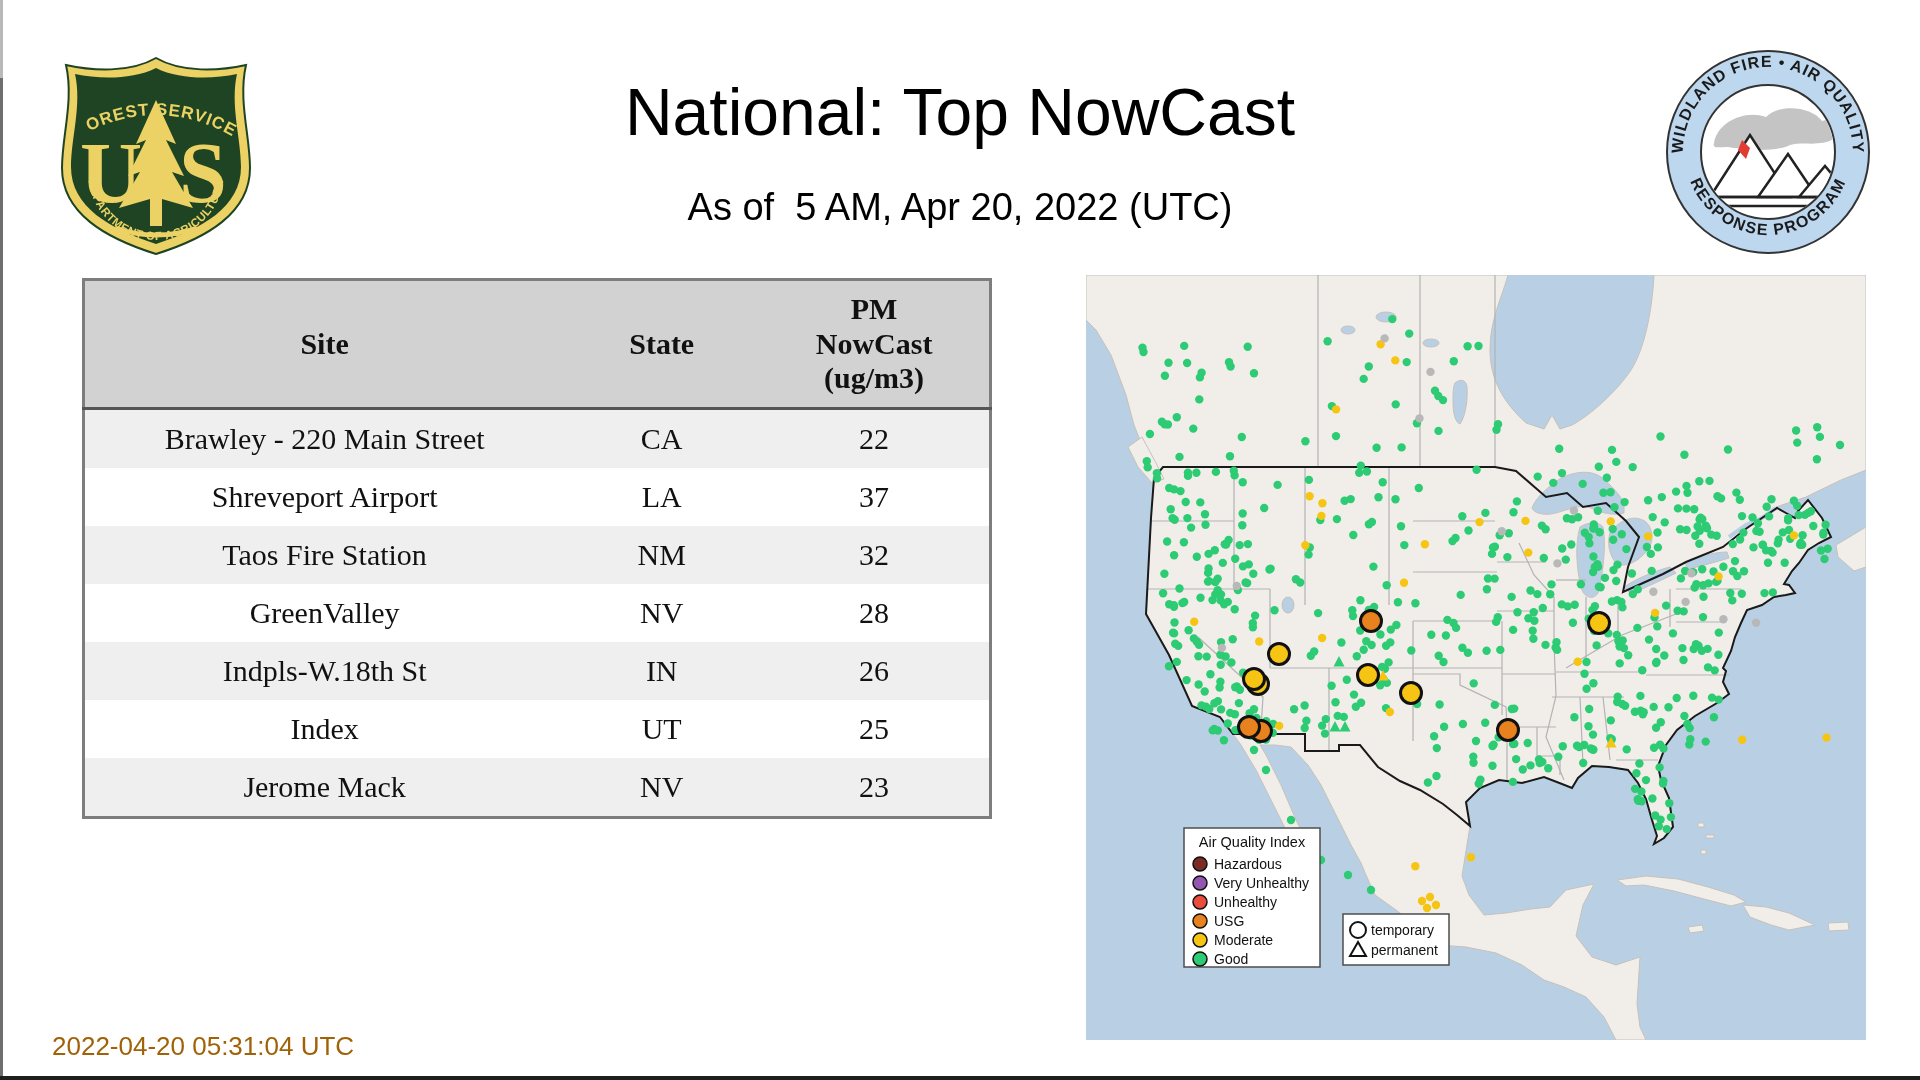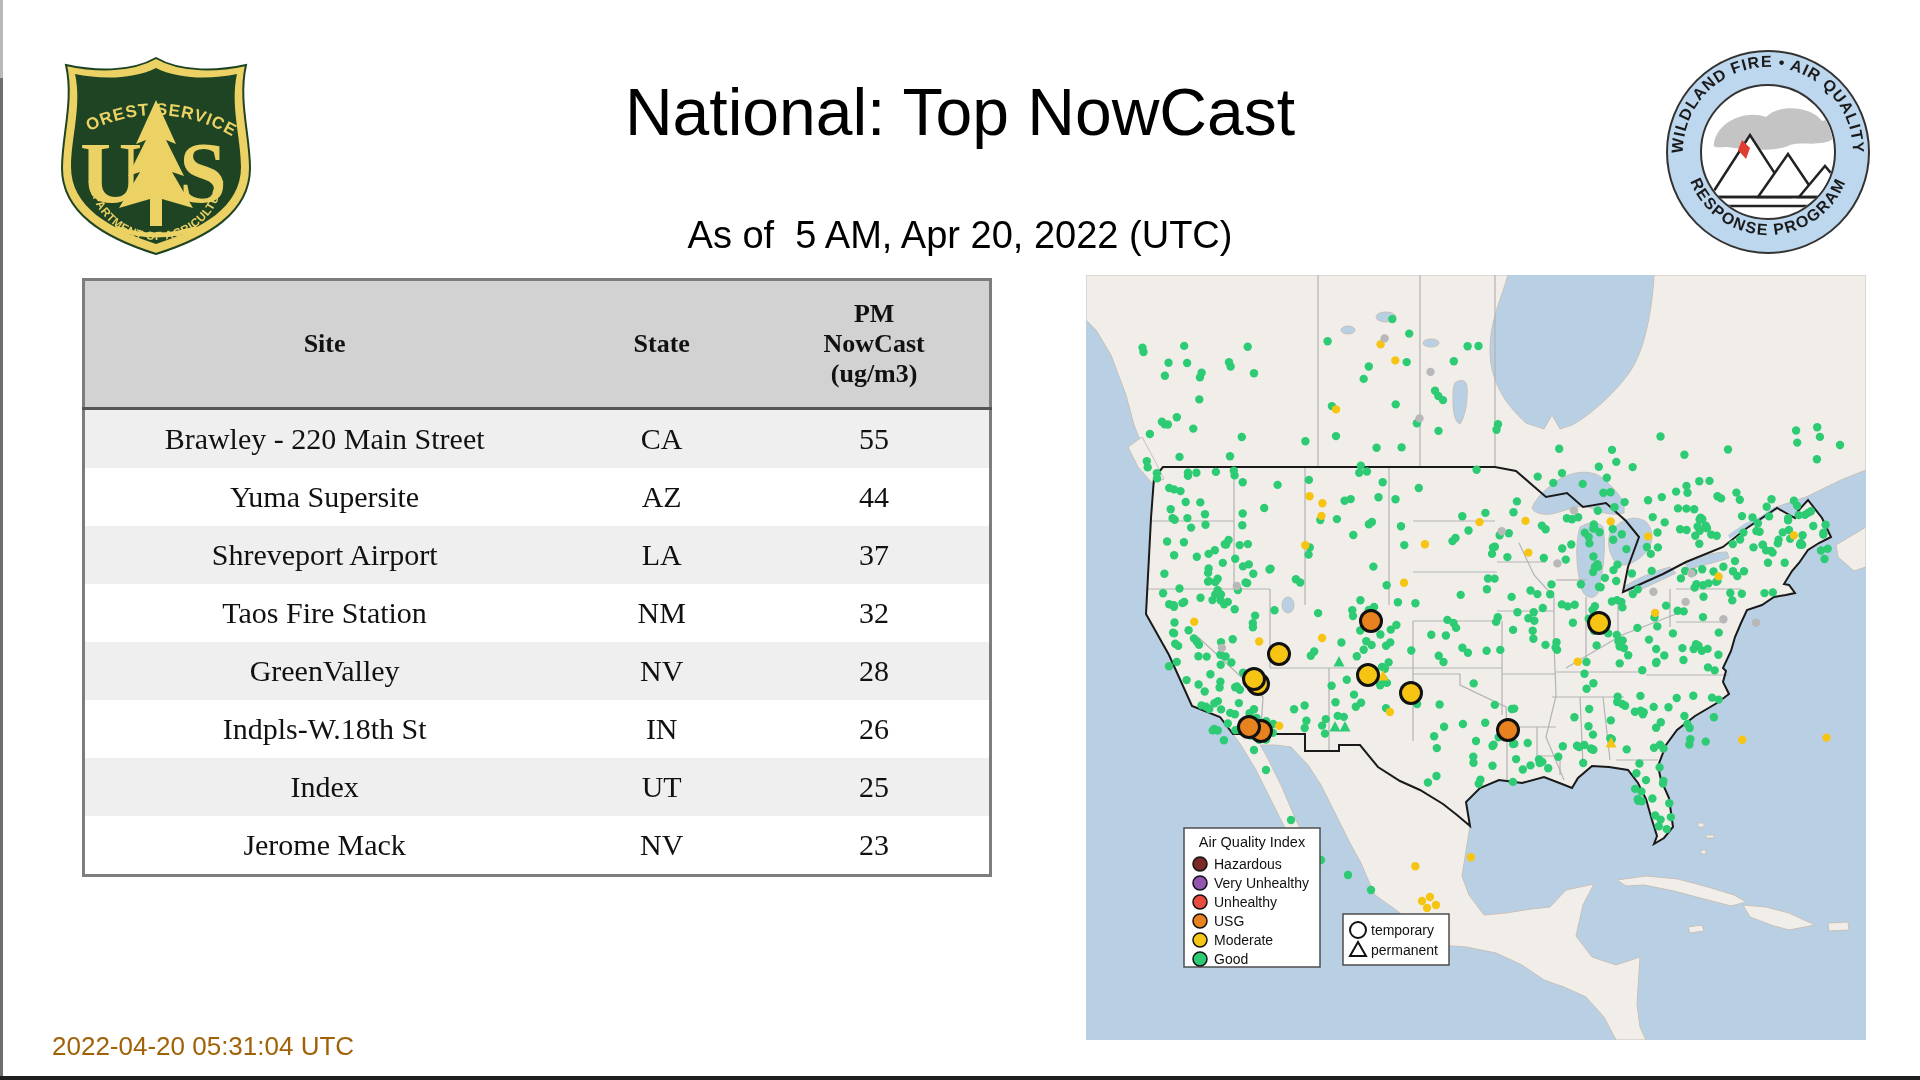--- a/index.html
+++ b/index.html
@@ -8,26 +8,26 @@
   .edge-left-top{position:absolute;left:0;top:0;width:3px;height:78px;background:#b9b9b9;}
   .edge-left{position:absolute;left:0;top:78px;width:3px;height:1002px;background:#6e6e6e;}
   .edge-bottom{position:absolute;left:0;top:1076px;width:1920px;height:4px;background:#1f1f1f;}
 
   .fs-logo{position:absolute;left:53px;top:50px;}
   .wf-logo{position:absolute;left:1662px;top:45px;}
 
   .page-title{position:absolute;left:360px;right:360px;top:74px;text-align:center;
       font-size:66px;color:#000;letter-spacing:0px;white-space:pre;}
   .page-subtitle{position:absolute;left:360px;right:360px;top:186px;text-align:center;
-      font-size:38px;color:#000;white-space:pre;margin-top:28px;}
+      font-size:38px;color:#000;white-space:pre;}
 
   .table-wrap{position:absolute;left:82px;top:278px;width:910px;}
   table.nowcast{width:100%;border-collapse:collapse;border:3px solid #7d7d7d;
       font-family:"Liberation Serif","DejaVu Serif",serif;color:#111;}
-  table.nowcast thead th{background:#d2d2d2;height:124px;font-size:26px;font-weight:bold;
+  table.nowcast thead th{background:#d2d2d2;height:124px;font-size:30px;font-weight:bold;
       text-align:center;vertical-align:middle;border-bottom:3px solid #555;white-space:pre-line;line-height:1.15;}
   table.nowcast th.c-site{width:53%;}
   table.nowcast th.c-state{width:21.5%;}
   table.nowcast th.c-pm{width:25.5%;}
   table.nowcast td{height:56px;font-size:30px;text-align:center;vertical-align:middle;font-family:Liberation Serif, serif;}
   table.nowcast tbody tr:nth-child(odd){background:#efefef;}
   table.nowcast tbody tr:nth-child(even){background:#ffffff;}
 
   .timestamp{position:absolute;left:52px;top:1031px;font-size:26px;color:#a16207;}
 
@@ -105,26 +105,21 @@
           <th class="c-state">State</th>
           <th class="c-pm">PM
 NowCast
 (ug/m3)</th>
         </tr>
       </thead>
       <tbody>
         <tr>
           <td>Brawley - 220 Main Street</td>
           <td>CA</td>
-          <td>55</td>
-        </tr>
-        <tr>
-          <td>Yuma Supersite</td>
-          <td>AZ</td>
-          <td>44</td>
+          <td>22</td>
         </tr>
         <tr>
           <td>Shreveport Airport</td>
           <td>LA</td>
           <td>37</td>
         </tr>
         <tr>
           <td>Taos Fire Station</td>
           <td>NM</td>
           <td>32</td>

